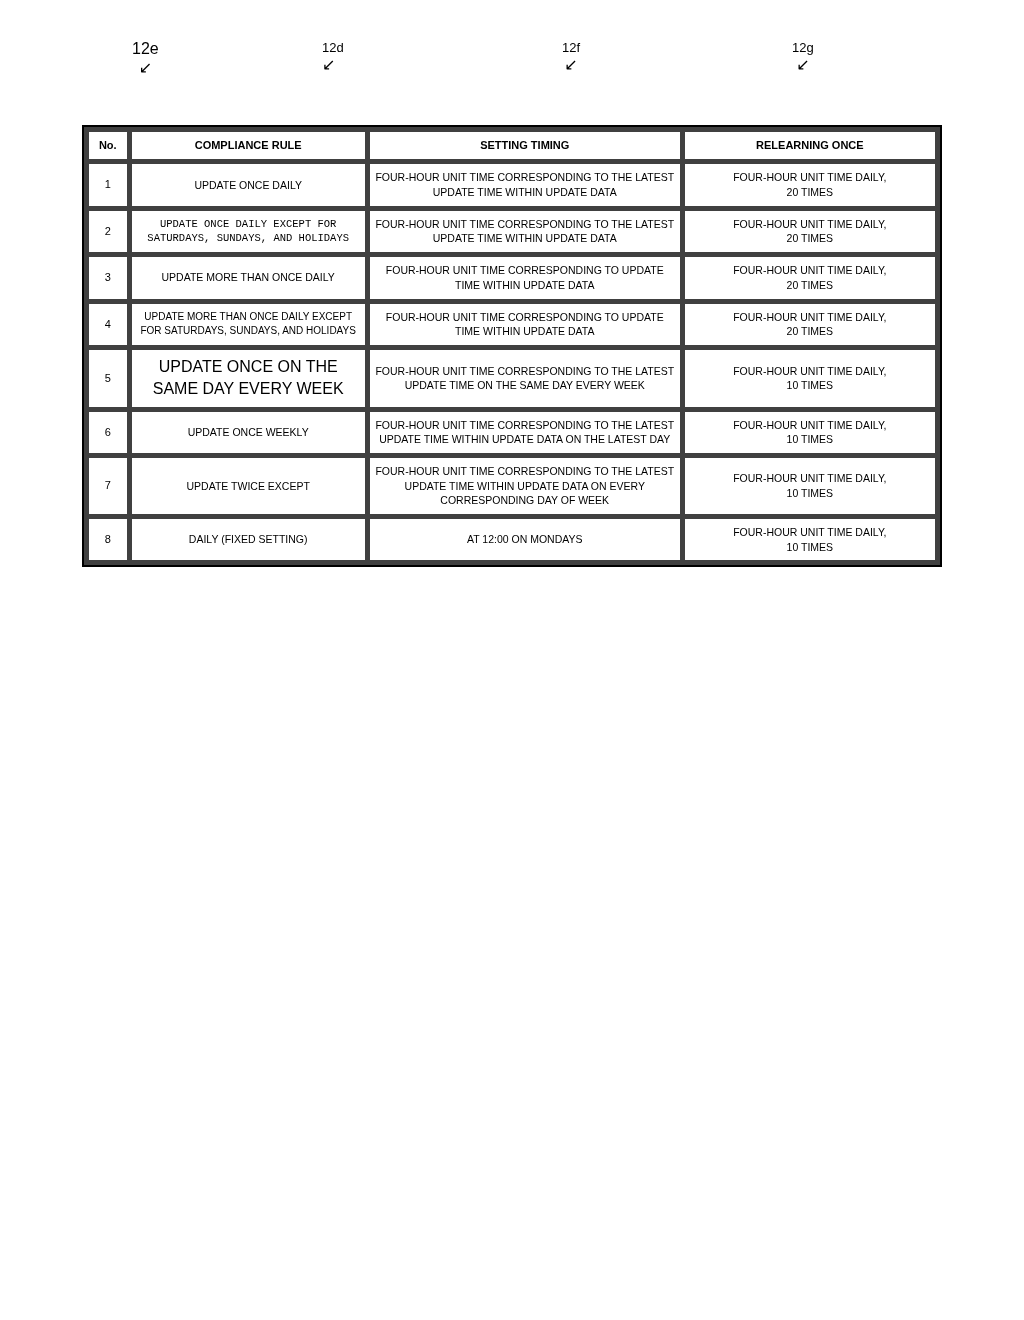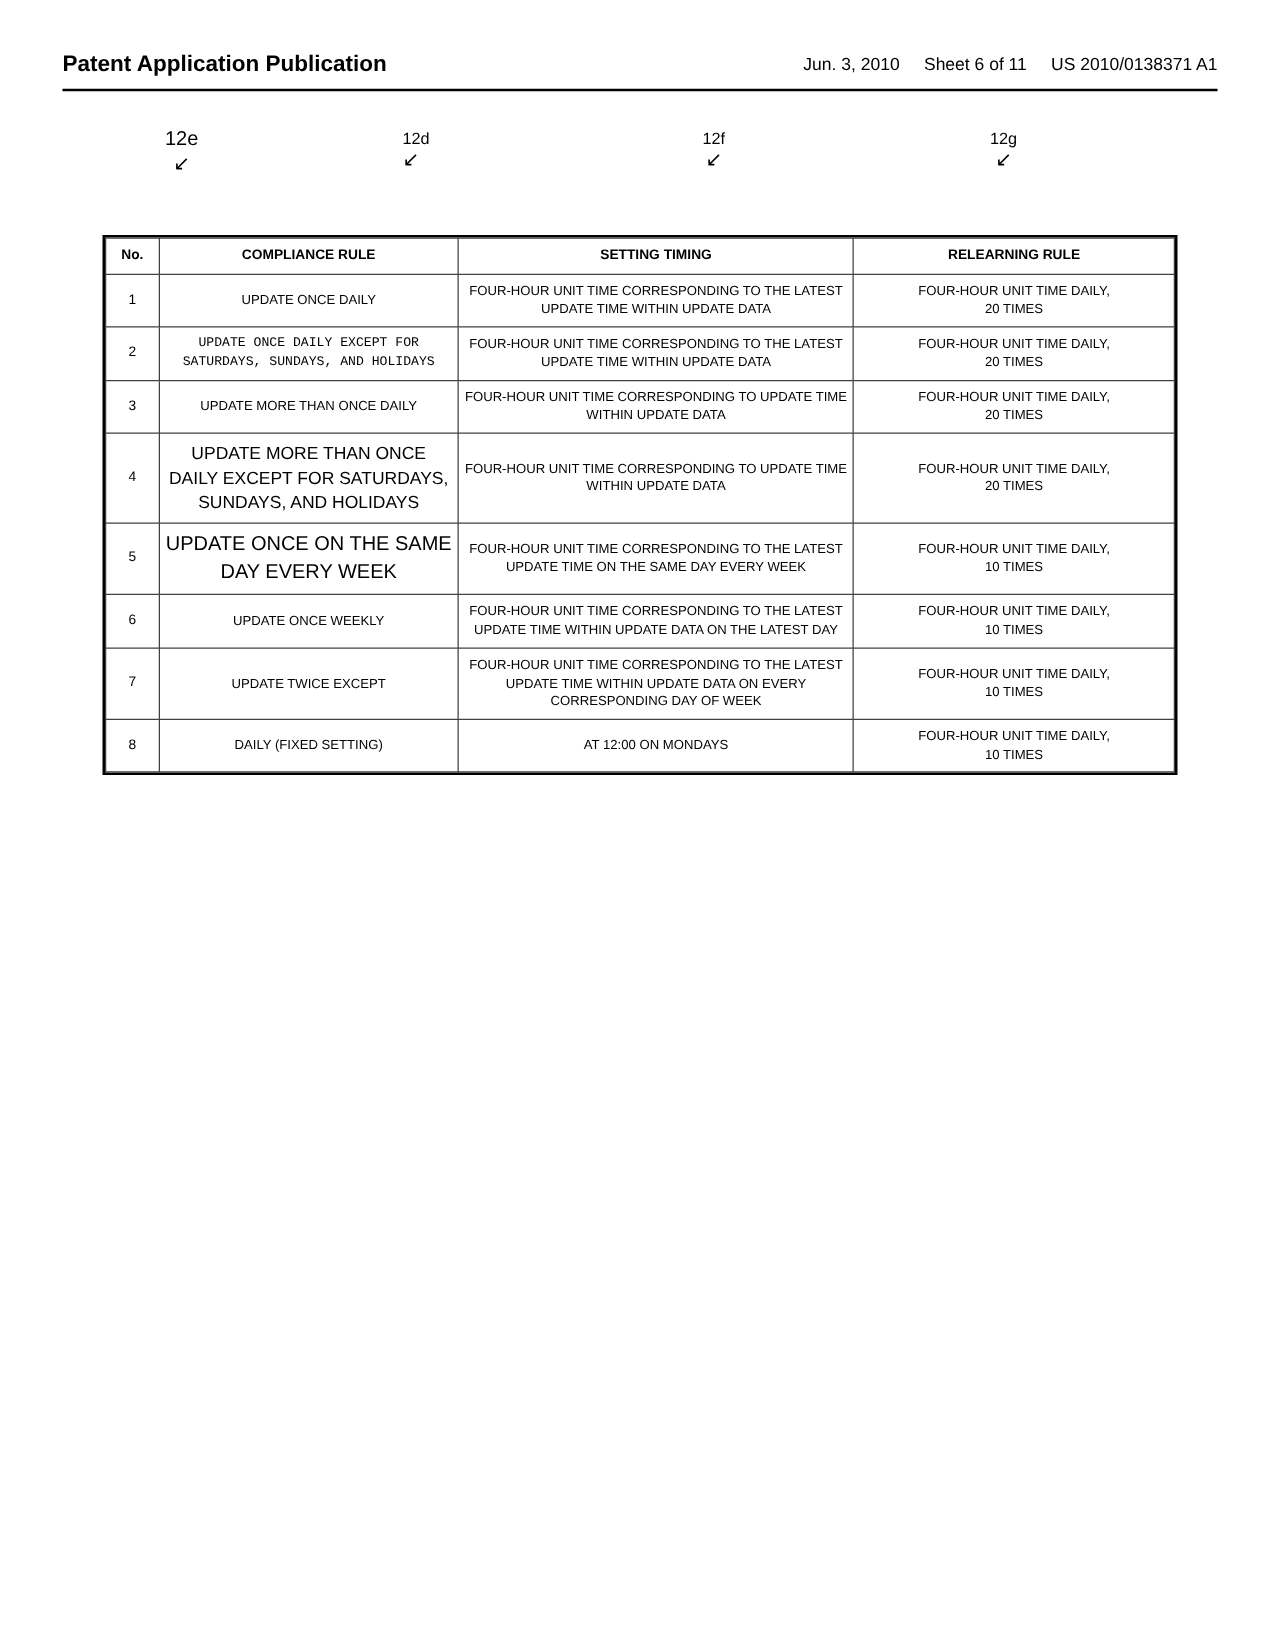--- a/index.html
+++ b/index.html
@@ -50,21 +50,21 @@
     .table-wrapper {
       margin-top: 40px;
       border: 2px solid #000;
       width: 100%;
     }
     table {
       width: 100%;
       border-collapse: collapse;
     }
     th, td {
-      border: 1px solid #404040;
+      border: 5px solid #404040;
       text-align: center;
       vertical-align: middle;
       padding: 6px 4px;
       font-size: 11px;
       line-height: 1.4;
     }
     th {
       font-weight: bold;
       font-size: 11px;
       background: #fff;
@@ -72,32 +72,20 @@
     .col-no { width: 5%; }
     .col-comp { width: 28%; }
     .col-setting { width: 37%; }
     .col-relearn { width: 30%; }
   </style>
 </head>
 <body>
 
 <div class="page">
 
-  <div class="header">
-    <div class="header-left">
-      <span>Patent Application Publication</span>
-    </div>
-    <div class="header-right">
-      <span>Jun. 3, 2010</span>
-      &nbsp;&nbsp;&nbsp;
-      <span>Sheet 6 of 11</span>
-      &nbsp;&nbsp;&nbsp;
-      <span>US 2010/0138371 A1</span>
-    </div>
-  </div>
 
 
   <div class="diagram-area">
 
     <div style="position:relative; height:45px; margin-left:20px;">
 
       <div style="position:absolute; left:30px; top:0; text-align:center;">
         <span style="font-size:16px;">12e</span><br>
         <span style="font-size:16px;">↙</span>
       </div>
@@ -125,21 +113,21 @@
             <th class="col-no">
               <span>No.</span>
             </th>
             <th class="col-comp">
               <span>COMPLIANCE RULE</span>
             </th>
             <th class="col-setting">
               <span>SETTING TIMING</span>
             </th>
             <th class="col-relearn">
-              <span>RELEARNING RULE</span>
+              <span>RELEARNING ONCE</span>
             </th>
           </tr>
         </thead>
         <tbody id="table-body">
         <tr>
               <td>1</td>
               <td style="font-size: 10.5px;">UPDATE ONCE DAILY</td>
               <td style="font-size: 10.5px;">FOUR-HOUR UNIT TIME CORRESPONDING TO THE LATEST UPDATE TIME WITHIN UPDATE DATA</td>
               <td style="font-size: 10.5px;">FOUR-HOUR UNIT TIME DAILY,<br>20 TIMES</td>
             </tr>
@@ -150,21 +138,21 @@
               <td style="font-size: 10.5px;">FOUR-HOUR UNIT TIME DAILY,<br>20 TIMES</td>
             </tr>
             <tr>
               <td>3</td>
               <td style="font-size: 10.5px;">UPDATE MORE THAN ONCE DAILY</td>
               <td style="font-size: 10.5px;">FOUR-HOUR UNIT TIME CORRESPONDING TO UPDATE TIME WITHIN UPDATE DATA</td>
               <td style="font-size: 10.5px;">FOUR-HOUR UNIT TIME DAILY,<br>20 TIMES</td>
             </tr>
             <tr>
               <td>4</td>
-              <td style="font-size: 14px;">UPDATE MORE THAN ONCE DAILY EXCEPT FOR SATURDAYS, SUNDAYS, AND HOLIDAYS</td>
+              <td style="font-size: 10px;">UPDATE MORE THAN ONCE DAILY EXCEPT FOR SATURDAYS, SUNDAYS, AND HOLIDAYS</td>
               <td style="font-size: 10.5px;">FOUR-HOUR UNIT TIME CORRESPONDING TO UPDATE TIME WITHIN UPDATE DATA</td>
               <td style="font-size: 10.5px;">FOUR-HOUR UNIT TIME DAILY,<br>20 TIMES</td>
             </tr>
             <tr>
               <td>5</td>
               <td style="font-size: 16px;">UPDATE ONCE ON THE SAME DAY EVERY WEEK</td>
               <td style="font-size: 10.5px;">FOUR-HOUR UNIT TIME CORRESPONDING TO THE LATEST UPDATE TIME ON THE SAME DAY EVERY WEEK</td>
               <td style="font-size: 10.5px;">FOUR-HOUR UNIT TIME DAILY,<br>10 TIMES</td>
             </tr>
             <tr>

